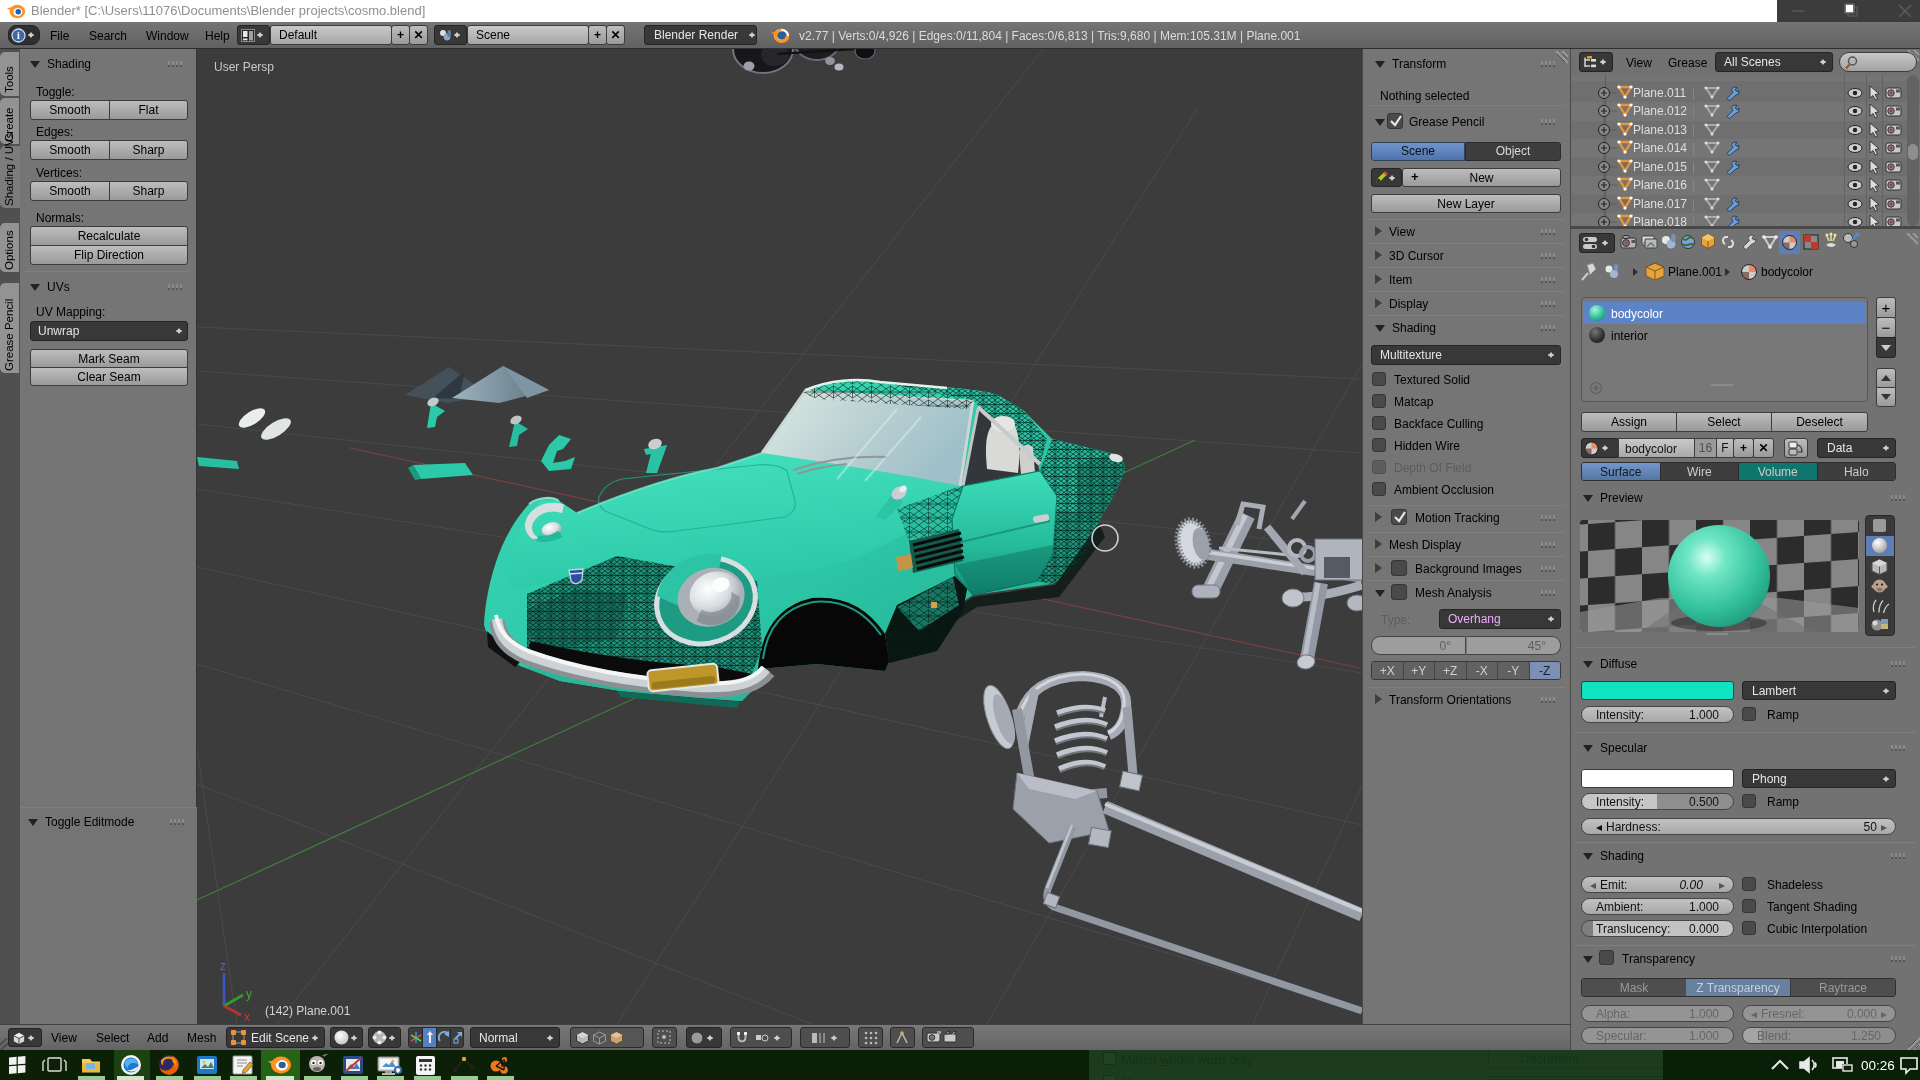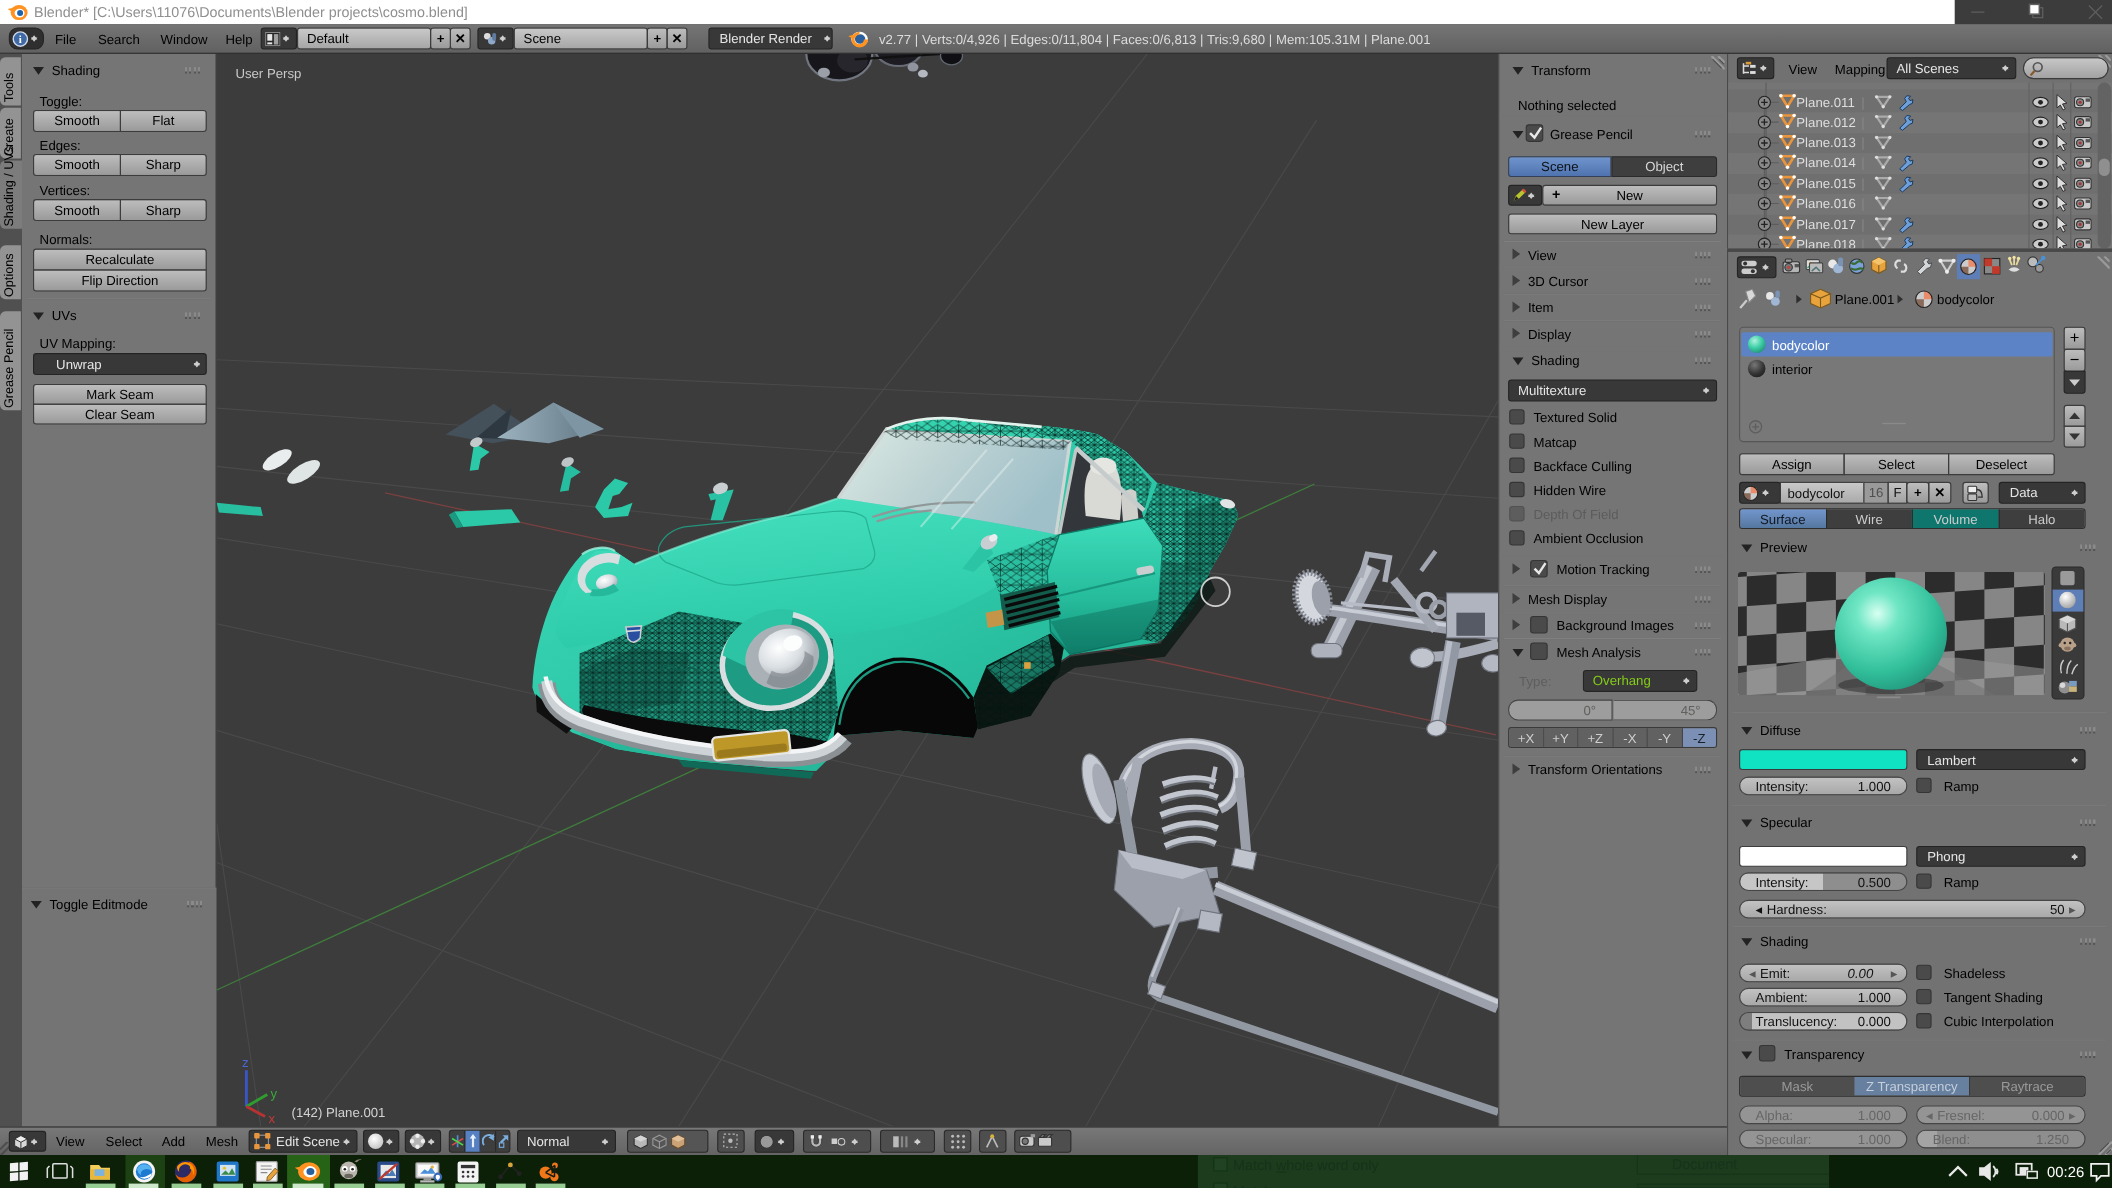--- a/index.html
+++ b/index.html
@@ -125,21 +125,21 @@
  <div class="btn btnc" style="left:30px;top:132px;width:80px;height:20px;border-radius:3px 0 0 3px;">Smooth</div>
  <div class="btn btnc" style="left:109px;top:132px;width:79px;height:20px;border-radius:0 3px 3px 0;">Sharp</div>
  <div class="lab" style="left:36px;top:162px;">Normals:</div>
  <div class="btn btnc" style="left:30px;top:177px;width:158px;height:20px;border-radius:3px 3px 0 0;">Recalculate</div>
  <div class="btn btnc" style="left:30px;top:196px;width:158px;height:20px;border-radius:0 0 3px 3px;">Flip Direction</div>
  <div class="sep" style="left:24px;top:222px;width:167px;"></div>
 
  <div class="lab" style="left:30px;top:231px;"><span class="tri trid"></span>UVs</div>
  <div class="grip" style="left:168px;top:235px;"></div>
  <div class="lab" style="left:36px;top:256px;">UV Mapping:</div>
- <div class="dd" style="left:30px;top:272px;width:158px;height:20px;padding-left:20px;">Unwrap<div class="updn" style="position:absolute;right:3px;"></div></div>
+ <div class="dd" style="left:30px;top:272px;width:158px;height:20px;padding-left:7px;">Unwrap<div class="updn" style="position:absolute;right:3px;"></div></div>
  <div class="btn btnc" style="left:30px;top:300px;width:158px;height:19px;border-radius:3px 3px 0 0;">Mark Seam</div>
  <div class="btn btnc" style="left:30px;top:318px;width:158px;height:19px;border-radius:0 0 3px 3px;">Clear Seam</div>
 
  <div class="sep" style="left:20px;top:758px;width:177px;background:#5e5e5e;"></div>
  <div class="abs" style="left:20px;top:759px;width:177px;height:216px;background:#747474;"></div>
  <div class="lab" style="left:28px;top:766px;"><span class="tri trid"></span>Toggle Editmode</div>
  <div class="grip" style="left:170px;top:770px;"></div>
 </div>
 <div class="abs" id="viewport" style="left:197px;top:49px;width:1165px;height:975px;background:#3c3c3c;">
 <svg width="1165" height="975" style="position:absolute;left:0;top:0">
@@ -491,21 +491,21 @@
  <div class="lab" style="left:12px;top:513px;"><span class="tri trir"></span></div>
  <div class="chk" style="left:28px;top:511px;width:16px;height:16px;"></div>
  <div class="lab" style="left:52px;top:513px;">Background Images</div>
       <div class="grip" style="left:178px;top:517px;"></div>
  <div class="sep" style="left:4px;top:531px;width:198px;"></div>
  <div class="lab" style="left:12px;top:537px;"><span class="tri trid"></span></div>
  <div class="chk" style="left:28px;top:535px;width:16px;height:16px;"></div>
  <div class="lab" style="left:52px;top:537px;">Mesh Analysis</div>
       <div class="grip" style="left:178px;top:541px;"></div>
  <div class="lab" style="left:18px;top:564px;color:#5e5e5e;">Type:</div>
- <div class="dd" style="left:76px;top:560px;width:104px;height:20px;padding-left:8px;color:#84cc16;">Overhang<div class="updn" style="position:absolute;right:4px;"></div></div>
+ <div class="dd" style="left:76px;top:560px;width:122px;height:20px;padding-left:8px;color:#f0abfc;">Overhang<div class="updn" style="position:absolute;right:4px;"></div></div>
  <div class="sl" style="left:8px;top:587px;width:95px;height:19px;background:#9d9d9d;border-radius:9px 0 0 9px;">
         <span style="margin-left:auto;margin-right:14px;color:#60605e;">0°</span>
       </div>
  <div class="sl" style="left:103px;top:587px;width:95px;height:19px;background:#9d9d9d;border-radius:0 9px 9px 0;border-left:1px solid #777;">
         <span style="margin-left:auto;margin-right:14px;color:#60605e;">45°</span>
       </div>
  <div class="abs" style="left:8px;top:612px;width:190px;height:19px;border-radius:3px;overflow:hidden;border:1px solid #3a3a3a;display:flex;">
   <div style="flex:1;background:#616161;color:#cfcfcf;font-size:12px;text-align:center;line-height:18px;border-right:1px solid #444;">+X</div>
   <div style="flex:1;background:#616161;color:#cfcfcf;font-size:12px;text-align:center;line-height:18px;border-right:1px solid #444;">+Y</div>
   <div style="flex:1;background:#616161;color:#cfcfcf;font-size:12px;text-align:center;line-height:18px;border-right:1px solid #444;">+Z</div>
@@ -681,21 +681,21 @@
             <line x1="2" y1="4" x2="7" y2="4"></line>
             <line x1="2" y1="10" x2="7" y2="10"></line>
           </g>
           <rect x="4" y="0" width="5" height="2.6" fill="#d89c3c"></rect>
           <rect x="8" y="3" width="5" height="2.6" fill="#ddd"></rect>
           <rect x="8" y="8.6" width="5" height="2.6" fill="#ddd"></rect>
         </svg>
   <div class="updn" style="margin-left:2px"></div>
       </div>
  <div class="ph" style="left:55px;top:7px;">View</div>
- <div class="ph" style="left:97px;top:7px;">Mapping</div>
+ <div class="ph" style="left:97px;top:7px;">Grease</div>
  <div class="dd" style="left:144px;top:3px;width:118px;height:20px;padding-left:8px;">All Scenes<div class="updn" style="position:absolute;right:4px;"></div></div>
  <div class="abs" style="left:268px;top:3px;width:78px;height:20px;background:linear-gradient(#c7c7c7,#a2a2a2);border:1px solid #3c3c3c;border-radius:10px;">
   <svg width="15" height="15" style="margin:2px 0 0 4px" viewBox="0 0 15 15">
           <circle cx="8.5" cy="6" r="4" fill="none" stroke="#555" stroke-width="1.5"></circle>
           <line x1="5.5" y1="9.5" x2="2" y2="13.5" stroke="#8a5a28" stroke-width="2"></line>
         </svg></div>
 
  <div class="abs" style="left:0;top:26px;width:350px;height:151px;background:repeating-linear-gradient(#6f6f6f 0 18.5px,#757575 18.5px 37px);background-position:0 9px;"></div>
  <div class="abs" style="left:34px;top:26px;width:1px;height:150px;background:#5c5c5c;"></div>
  <div class="abs" style="left:273px;top:26px;width:1px;height:151px;background:#626262;"></div>

